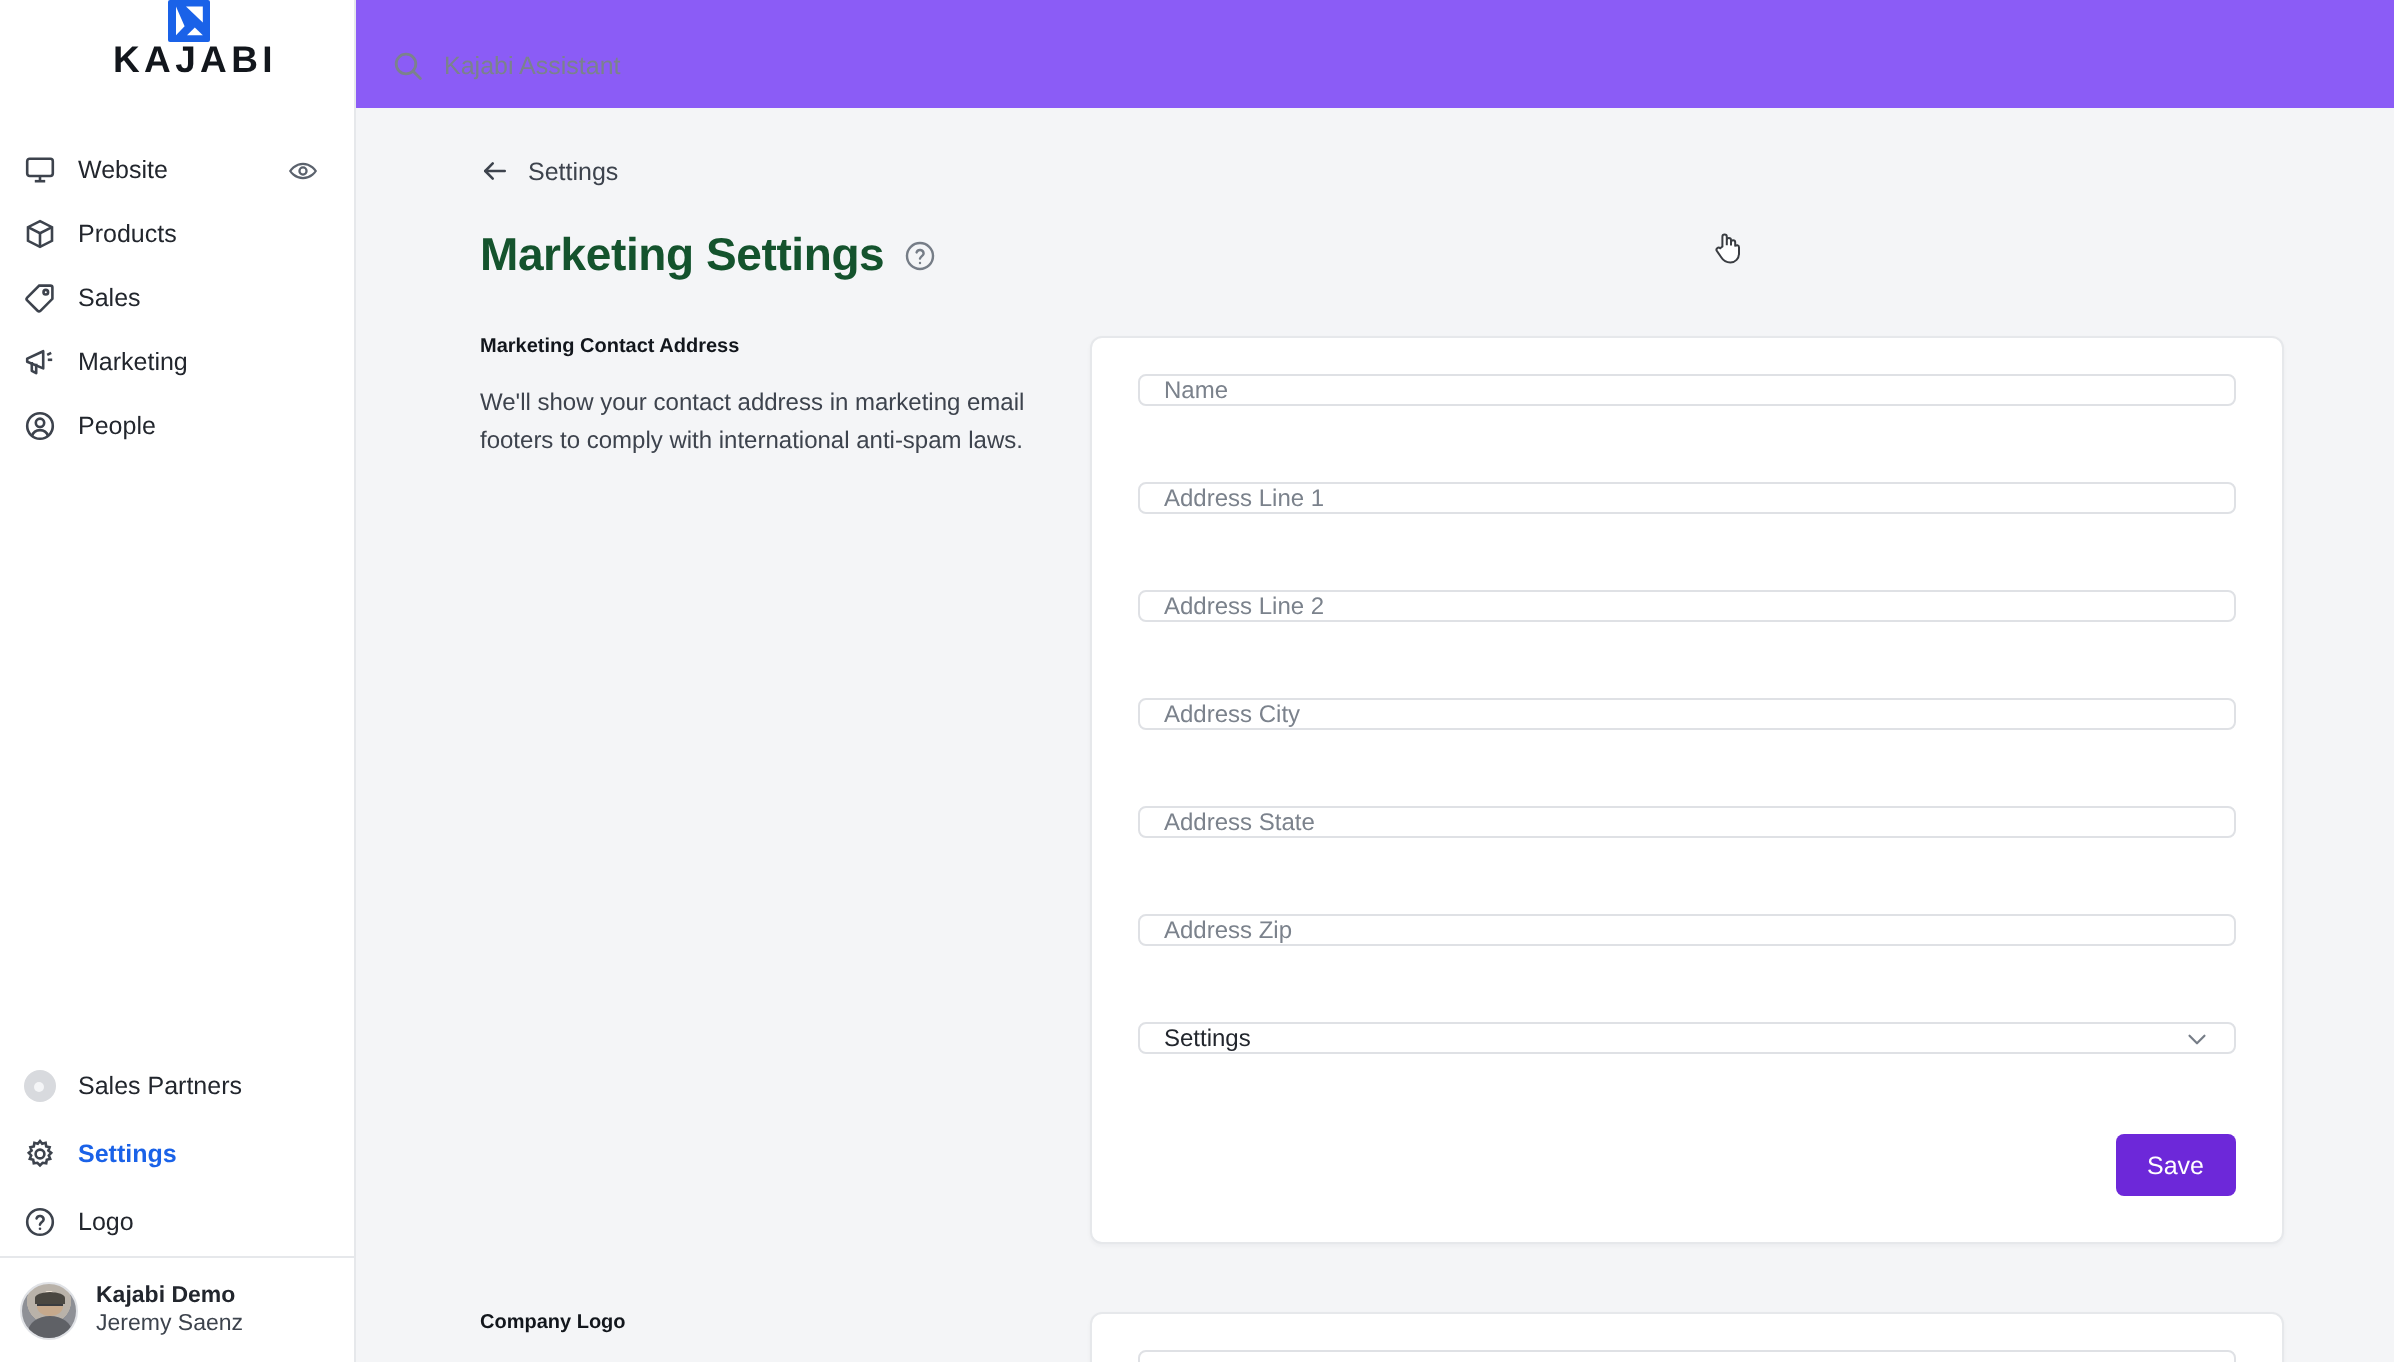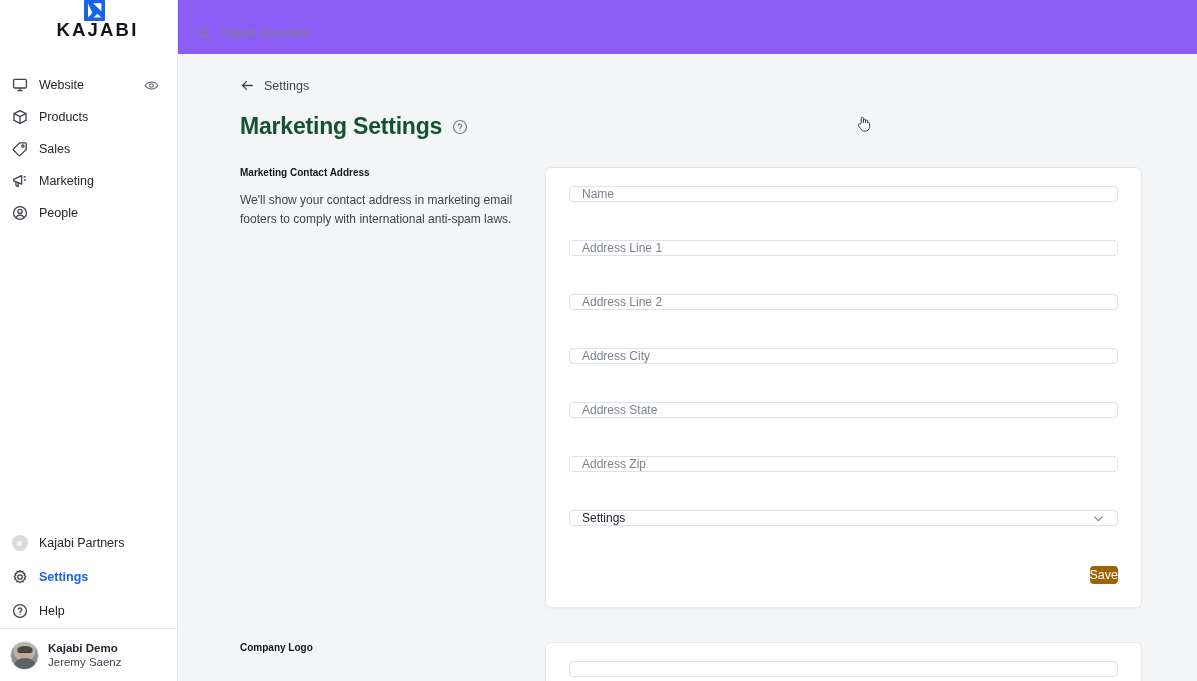--- a/index.html
+++ b/index.html
@@ -233,29 +233,29 @@
   }
   .field input::placeholder { color: #7b828c; }
   .select-box { justify-content: space-between; cursor: pointer; color: #3d434d; }
   .chev { width: 13px; height: 13px; color: #767d87; display:flex; }
 
   .card-actions {
     display: flex; justify-content: flex-end;
     margin-top: 24px;
   }
   .btn-save {
-    background: #a16207;
+    background: #6d28d9;
     color: #ffffff;
     border: none;
     border-radius: 4px;
     font-size: 12.5px;
     font-family: "Liberation Sans", sans-serif;
     font-weight: 400;
-    padding: 0 0;
-    height: 18px;
+    padding: 0 16px;
+    height: 31px;
     cursor: pointer;
   }
 
   .section.second { margin-top: 34px; }
   .card.second { padding: 18px 23px 23px 23px; }
 
   
   .cursor {
     position: absolute;
     left: 678px; top: 115px;
@@ -347,42 +347,42 @@
       </div>
 
     </nav>
 
     <div class="nav-bottom">
 
       <div class="nav-item">
         <span class="ico">
           <span class="partners-dot"></span>
         </span>
-        <span class="lbl">Kajabi Partners</span>
+        <span class="lbl">Sales Partners</span>
       </div>
 
       <div class="nav-item active" style="margin-top:2px;">
         <span class="ico">
           <svg width="16" height="16" viewBox="0 0 16 16" fill="none" stroke="currentColor" stroke-width="1.3">
             <circle cx="8" cy="8" r="2.2"></circle>
             <path d="M8 1.5 L9.1 2.9 L10.8 2.4 L11.1 4.2 L12.8 4.6 L12.2 6.3 L13.6 7.4 L12.4 8.7 L13.1 10.4 L11.4 10.9 L11.1 12.6 L9.3 12.4 L8 13.7 L6.7 12.4 L4.9 12.6 L4.6 10.9 L2.9 10.4 L3.6 8.7 L2.4 7.4 L3.8 6.3 L3.2 4.6 L4.9 4.2 L5.2 2.4 L6.9 2.9 Z"></path>
           </svg>
         </span>
         <span class="lbl">Settings</span>
       </div>
 
       <div class="nav-item" style="margin-top:2px;">
         <span class="ico">
           <svg width="16" height="16" viewBox="0 0 16 16" fill="none" stroke="currentColor" stroke-width="1.3">
             <circle cx="8" cy="8" r="6.4"></circle>
             <path d="M6.3 6.2 a1.8 1.8 0 0 1 3.5 .5 c0 1.2-1.6 1.4-1.8 2.6" stroke-linecap="round"></path>
             <circle cx="8" cy="11.4" r="0.65" fill="currentColor" stroke="none"></circle>
           </svg>
         </span>
-        <span class="lbl">Help</span>
+        <span class="lbl">Logo</span>
       </div>
 
     </div>
 
     <div class="user-row">
       <div class="avatar">
         <span class="hair"></span>
         <span class="glasses"></span>
       </div>
       <div class="user-text">

